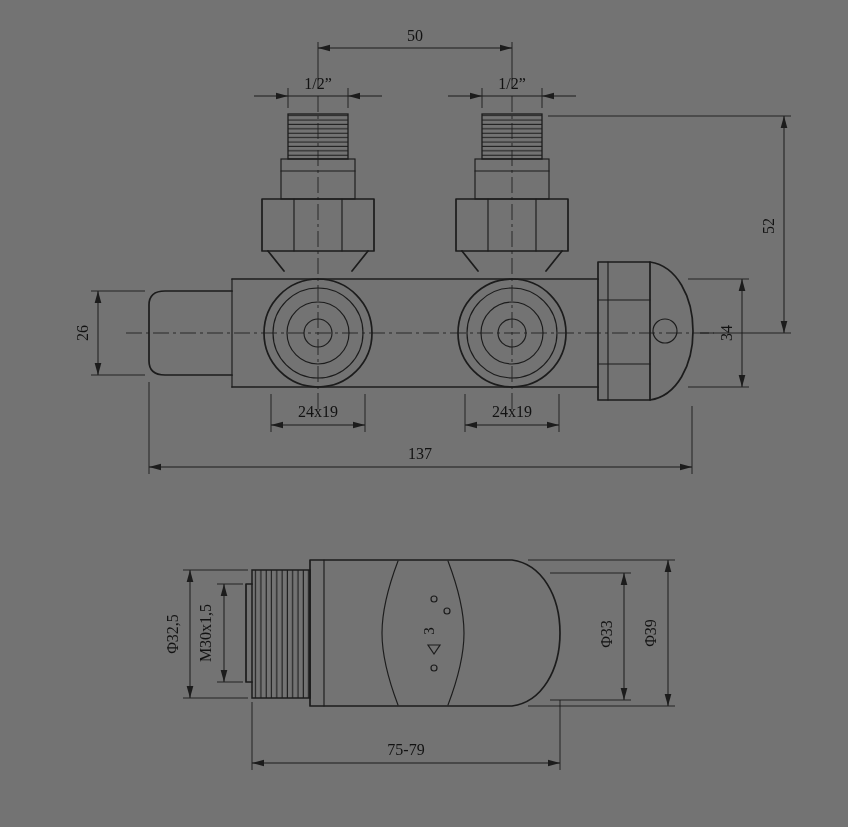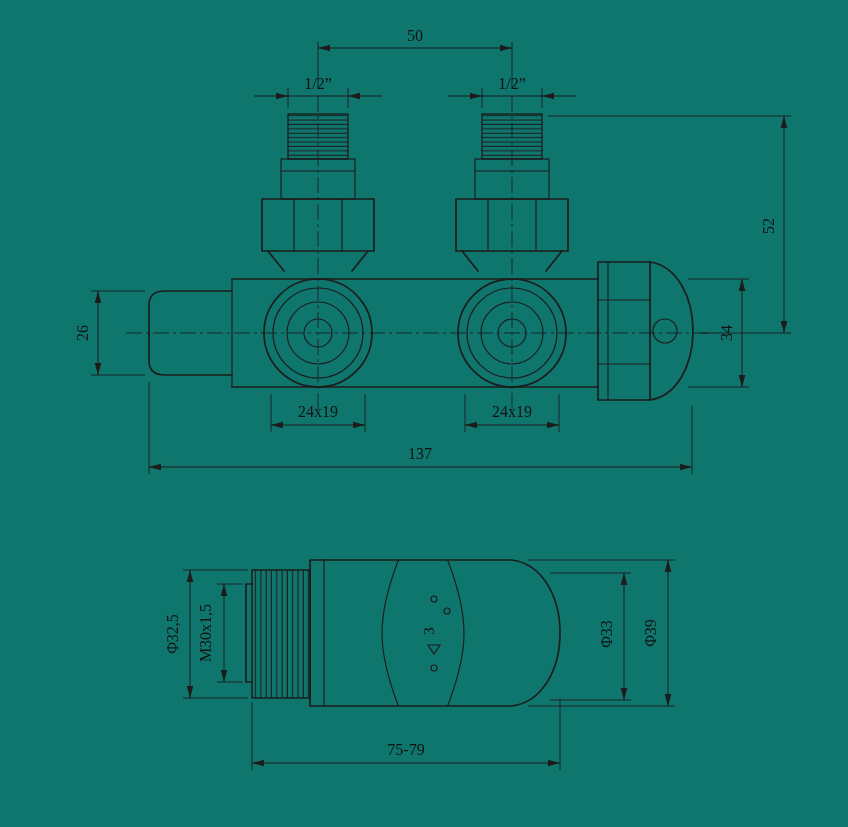--- a/index.html
+++ b/index.html
@@ -1,16 +1,16 @@
 <!DOCTYPE html>
 <html><head>
 <meta charset="utf-8">
 <style>
   html,body{margin:0;padding:0;background:#fcfcfc;}
-  .stage{position:relative;width:848px;height:827px;background:#0f766e;overflow:hidden;}
+  .stage{position:relative;width:848px;height:827px;background:#737373;overflow:hidden;}
   svg{display:block;}
   .ol{fill:none;stroke:#1c1c1c;stroke-width:1.7;stroke-linecap:round;stroke-linejoin:round;}
   .md{fill:none;stroke:#1c1c1c;stroke-width:1.15;stroke-linecap:round;}
   .dim{fill:none;stroke:#1c1c1c;stroke-width:1;}
   .ext{fill:none;stroke:#1c1c1c;stroke-width:0.9;}
   .cl{fill:none;stroke:#1c1c1c;stroke-width:0.85;stroke-dasharray:16 4 3 4;}
   .dot{fill:none;stroke:#1c1c1c;stroke-width:1.2;}
   .dimtext{font:16px "Liberation Serif", serif;fill:#121212;text-anchor:middle;}
   .setText{font:15px "Liberation Serif", serif;fill:#121212;text-anchor:middle;}
 </style>

